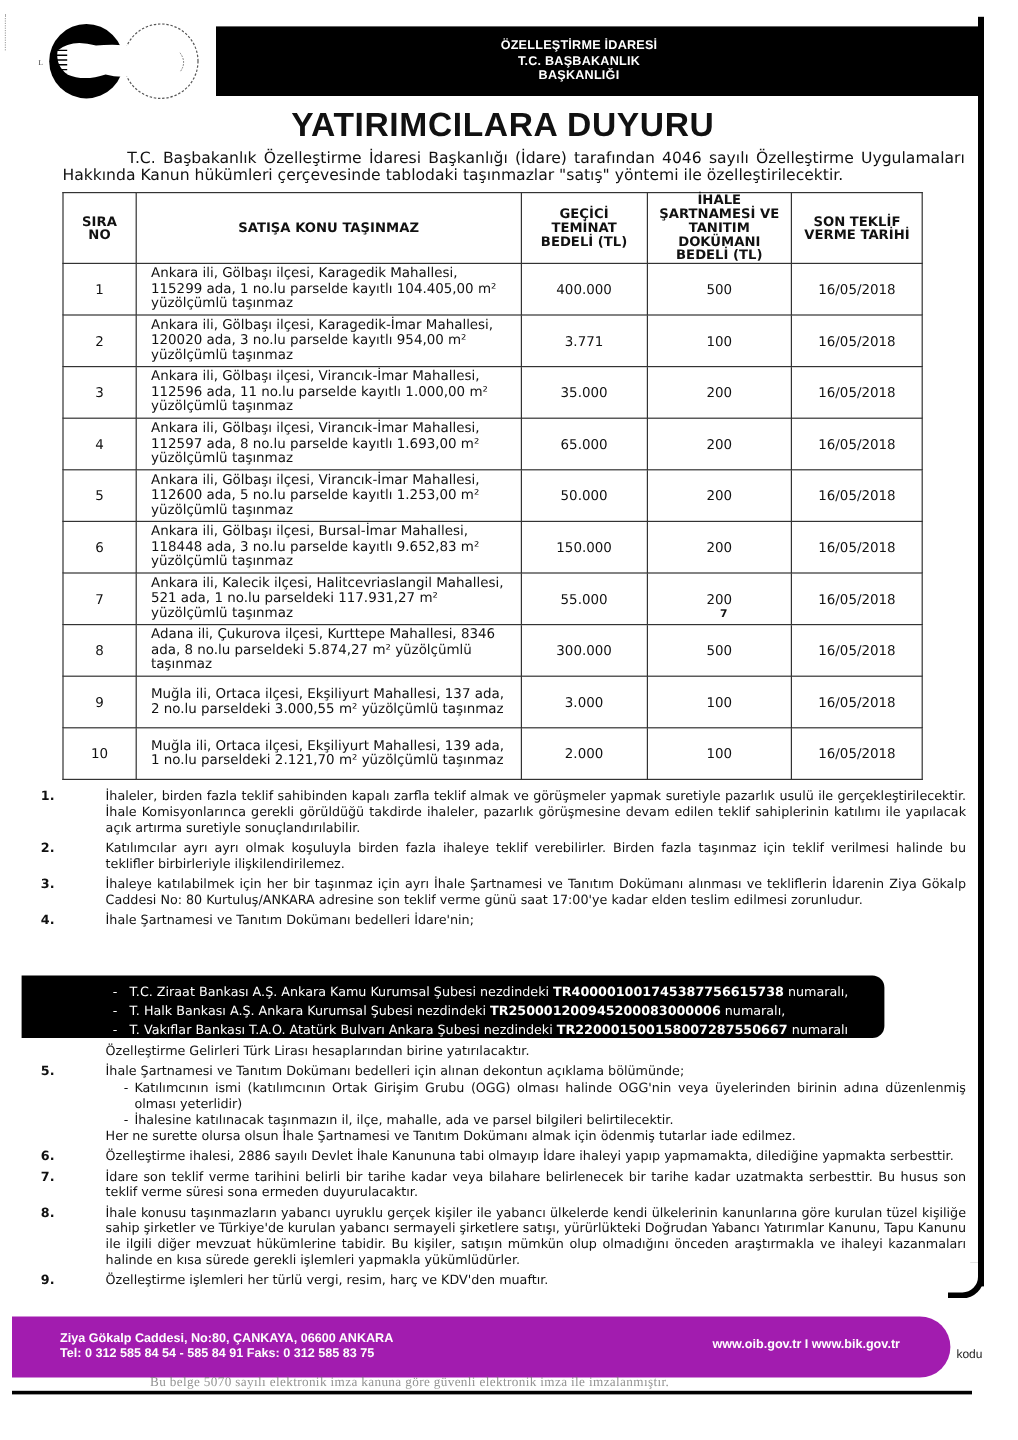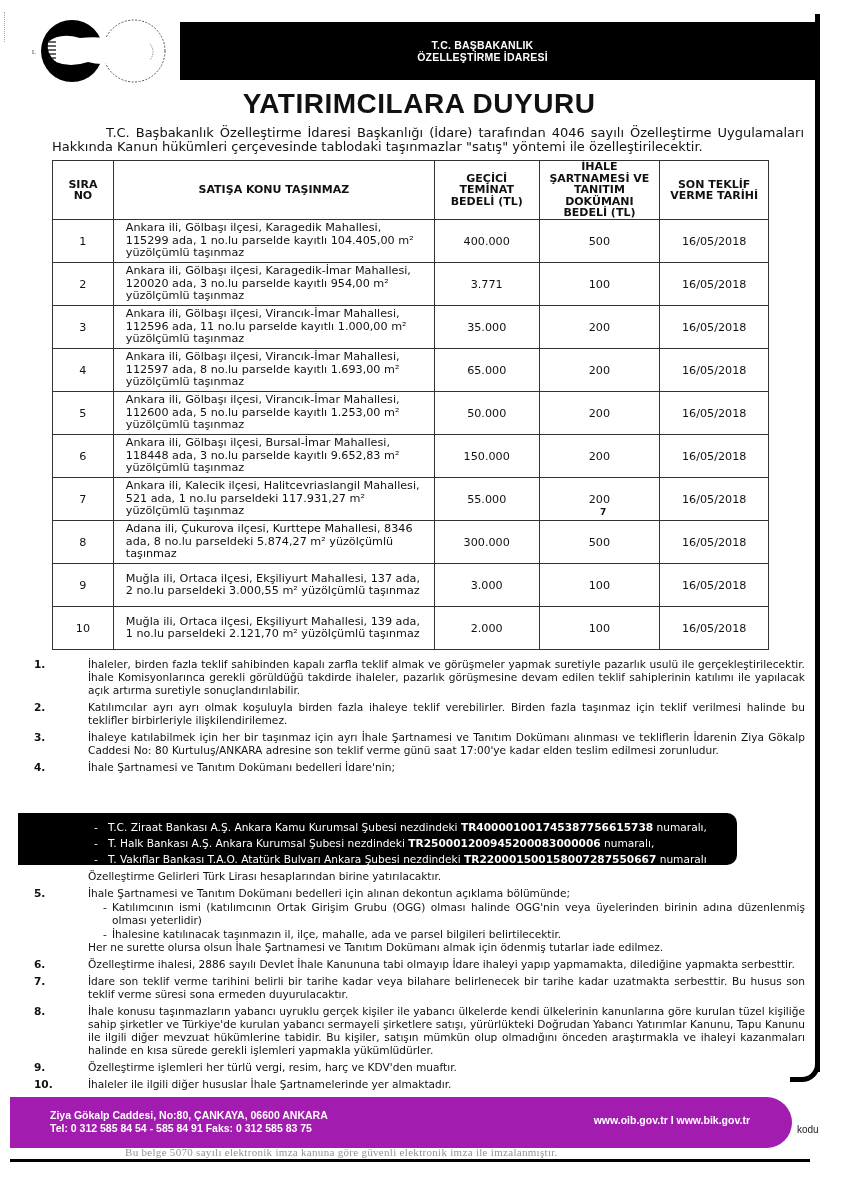--- a/index.html
+++ b/index.html
@@ -104,22 +104,23 @@
     border-left: 1px dotted #aaa; }
 </style>
 </head>
 <body>
 
 <div class="edge-mark"></div>
 <div class="right-rule"></div>
 <div class="right-rule-corner"></div>
 
 <div class="header-band">
+  <span>ÖZELLEŞTİRME İDARESİ</span>
   <span>T.C. BAŞBAKANLIK</span>
-  <span>ÖZELLEŞTİRME İDARESİ</span>
+  <span>BAŞKANLIĞI</span>
 </div>
 
 <svg class="logo" viewBox="0 0 150 66">
   <rect x="0" y="0" width="150" height="66" fill="#fff"></rect>
   <circle cx="42" cy="33" r="31" fill="#000"></circle>
   <circle cx="104" cy="33" r="31" fill="#fff" stroke="#555" stroke-width="1" stroke-dasharray="2,1.5"></circle>
   <path d="M18 24 Q30 14 50 20 Q70 18 92 22 Q112 18 122 26 Q128 34 120 42 Q104 50 86 44 Q72 48 58 44 Q40 50 26 44 Q16 36 18 24 Z" fill="#fff"></path>
   <g stroke="#000" stroke-width="1.2">
     <line x1="14" y1="24" x2="26" y2="24"></line>
       <line x1="13" y1="28" x2="26" y2="28"></line>
@@ -293,24 +294,20 @@
         <span class="txt">İdare son teklif verme tarihini belirli bir tarihe kadar veya bilahare belirlenecek bir tarihe kadar uzatmakta serbesttir. Bu husus son teklif verme süresi sona ermeden duyurulacaktır.</span>
       </div>
       <div class="item">
         <span class="num">8.</span>
         <span class="txt">İhale konusu taşınmazların yabancı uyruklu gerçek kişiler ile yabancı ülkelerde kendi ülkelerinin kanunlarına göre kurulan tüzel kişiliğe sahip şirketler ve Türkiye'de kurulan yabancı sermayeli şirketlere satışı, yürürlükteki Doğrudan Yabancı Yatırımlar Kanunu, Tapu Kanunu ile ilgili diğer mevzuat hükümlerine tabidir. Bu kişiler, satışın mümkün olup olmadığını önceden araştırmakla ve ihaleyi kazanmaları halinde en kısa sürede gerekli işlemleri yapmakla yükümlüdürler.</span>
       </div>
       <div class="item">
         <span class="num">9.</span>
         <span class="txt">Özelleştirme işlemleri her türlü vergi, resim, harç ve KDV'den muaftır.</span>
       </div>
-      <div class="item">
-        <span class="num">10.</span>
-        <span class="txt">İhaleler ile ilgili diğer hususlar İhale Şartnamelerinde yer almaktadır.</span>
-      </div>
     </div>
 </div>
 
 <div class="footer-band">
   <div class="addr">
     <div>Ziya Gökalp Caddesi, No:80, ÇANKAYA, 06600 ANKARA</div>
     <div>Tel: 0 312 585 84 54 - 585 84 91  Faks: 0 312 585 83 75</div>
   </div>
   <div class="web">www.oib.gov.tr  I  www.bik.gov.tr</div>
 </div>

